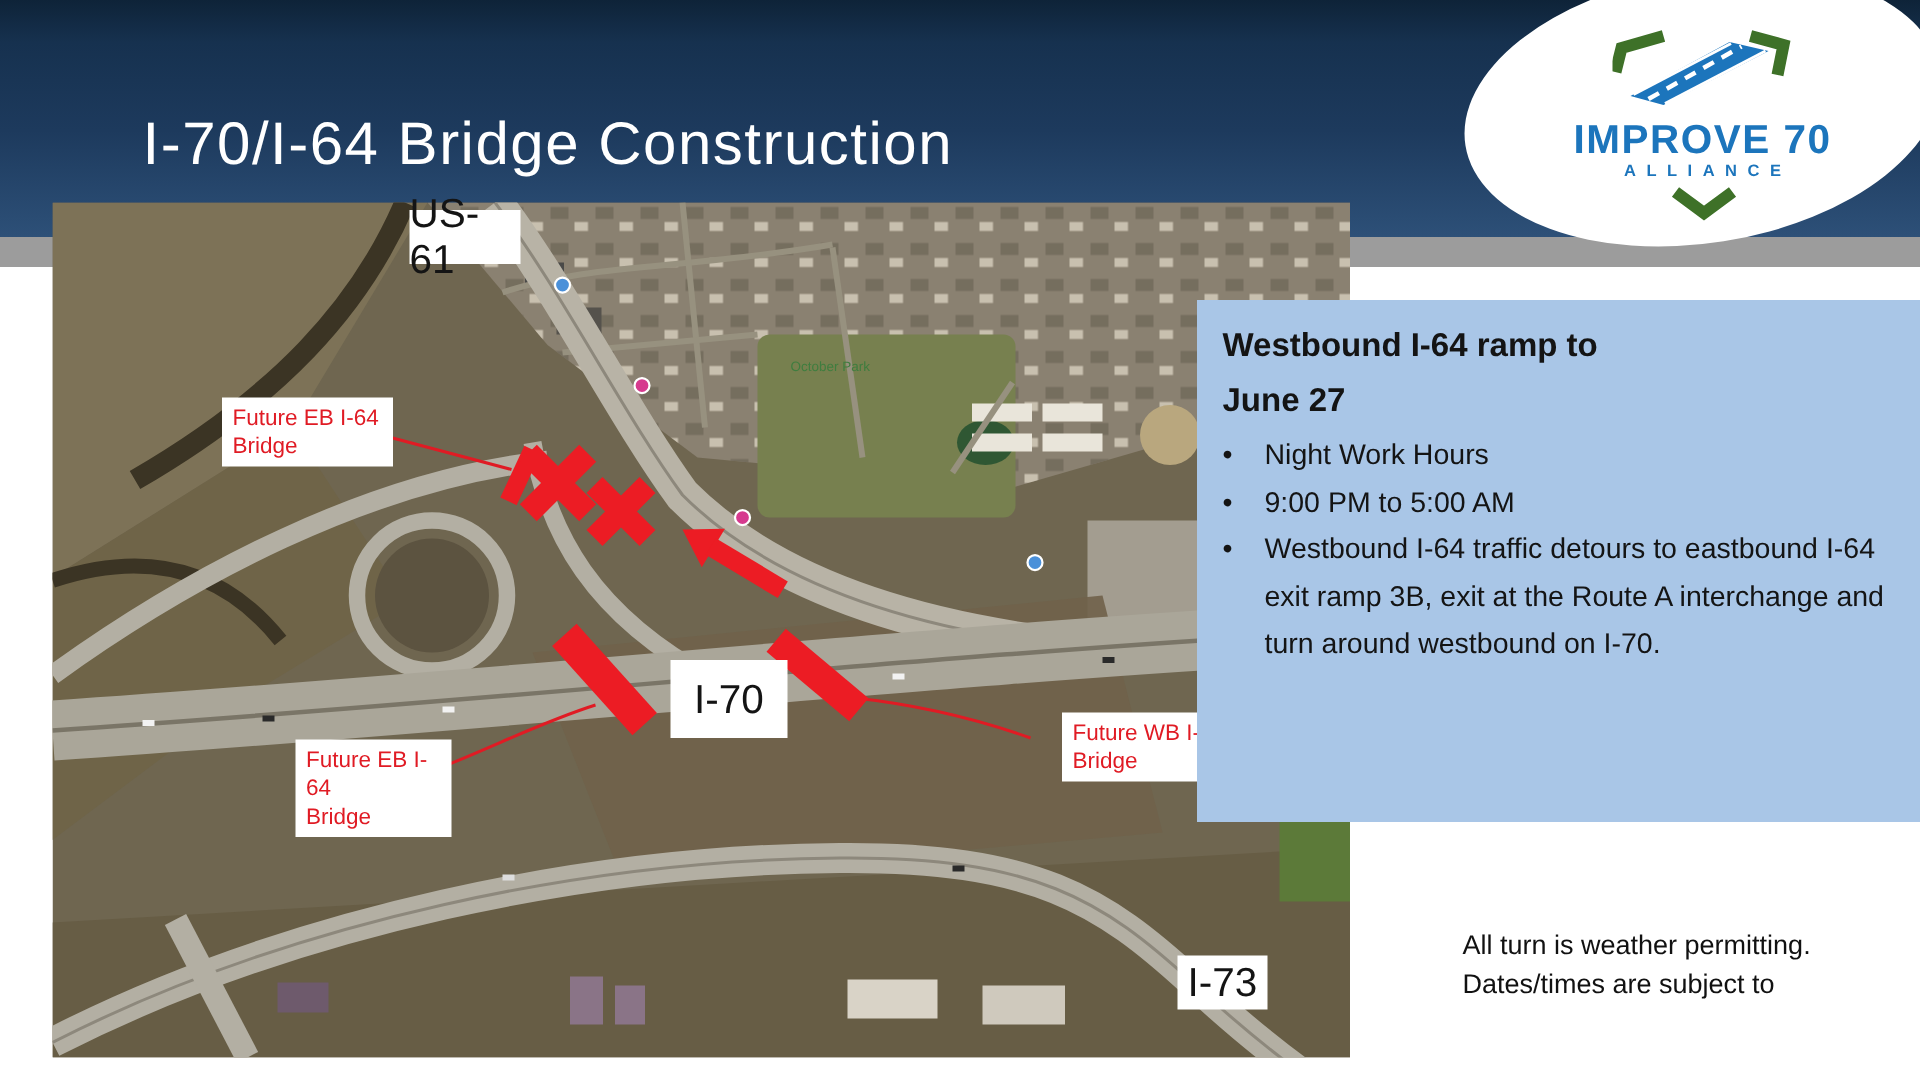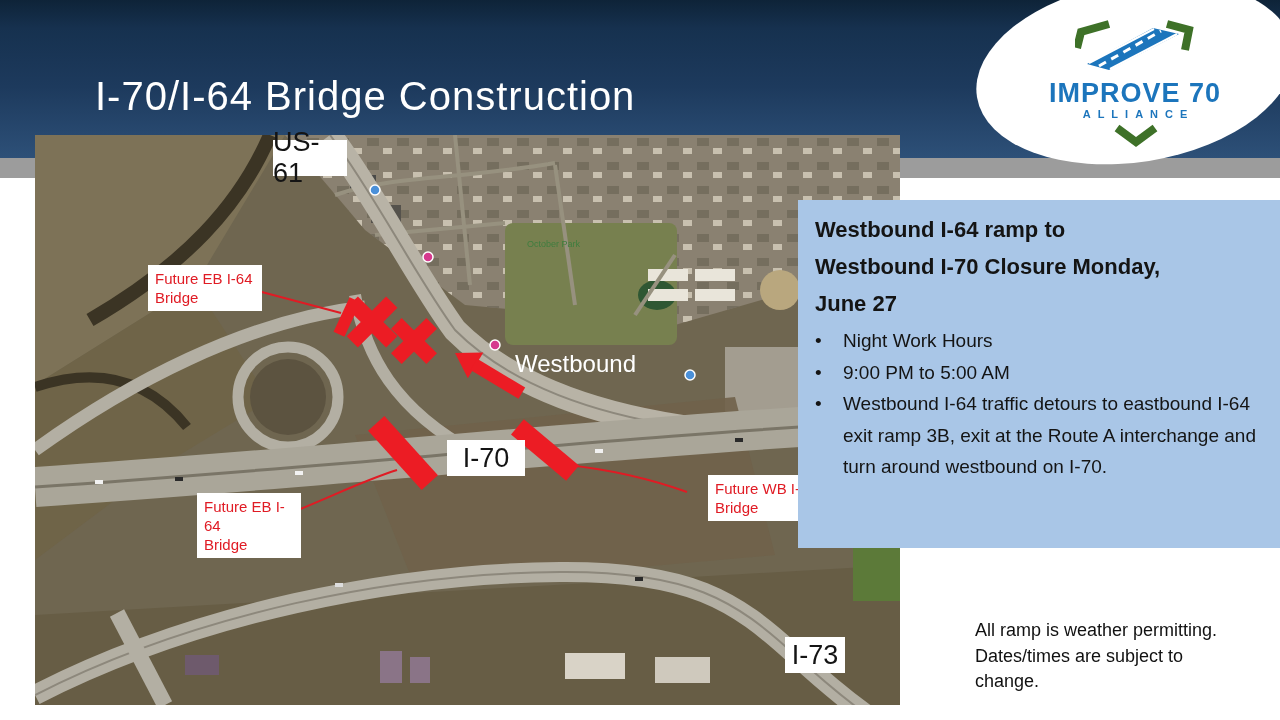--- a/index.html
+++ b/index.html
@@ -195,68 +195,65 @@
             <polygon points="0,0 24,-15 24,15"></polygon>
             <rect x="22" y="-6.5" width="56" height="13"></rect>
           </g>
         </g>
       </g>
     </svg>
 
     <div class="map-label" style="left:238px;top:5px;width:74px;height:36px;">
       <span>US-61</span>
     </div>
-    <div class="map-label" style="left:412px;top:305px;width:78px;height:36px;">
+    <div class="map-label" style="left:412px;top:305px;width:78px;height:52px;">
       <span>I-70</span>
     </div>
     <div class="map-label" style="left:750px;top:502px;width:60px;height:36px;">
       <span>I-73</span>
     </div>
 
     <div class="red-label right" style="left:113px;top:130px;width:100px;">
       <div>Future EB I-64</div>
       <div>Bridge</div>
     </div>
     <div class="red-label right" style="left:162px;top:358px;width:90px;">
       <div>Future EB I-64</div>
       <div>Bridge</div>
     </div>
     <div class="red-label" style="left:655px;top:340px;width:130px;margin-left:18px;">
       <div>Future WB I-64</div>
       <div>Bridge</div>
     </div>
 
     <div class="ramp-closed">
-      <div>Westbound</div>
     </div>
 
     <div class="park-label">October Park</div>
   </div>
 
   <div class="infobox">
     <div class="infobox-title">
       <div>Westbound I-64 ramp to</div>
-      <div>Westbound I-70 Closure Monday,</div>
       <div>June 27</div>
     </div>
     <div class="bullets">
       <div class="bullet">
         <span class="marker">•</span>
         <span class="btxt">Night Work Hours</span>
       </div>
       <div class="bullet">
         <span class="marker">•</span>
         <span class="btxt">9:00 PM to 5:00 AM</span>
       </div>
       <div class="bullet">
         <span class="marker">•</span>
         <span class="btxt">Westbound I-64 traffic detours to eastbound I-64 exit ramp 3B, exit at the Route A interchange and turn around westbound on I-70.</span>
       </div>
     </div>
   </div>
 
   <div class="note">
-    <div>All ramp is weather permitting.</div>
+    <div>All turn is weather permitting.</div>
     <div>Dates/times are subject to</div>
-    <div>change.</div>
   </div>
 
 </div>
 
 </body></html>

